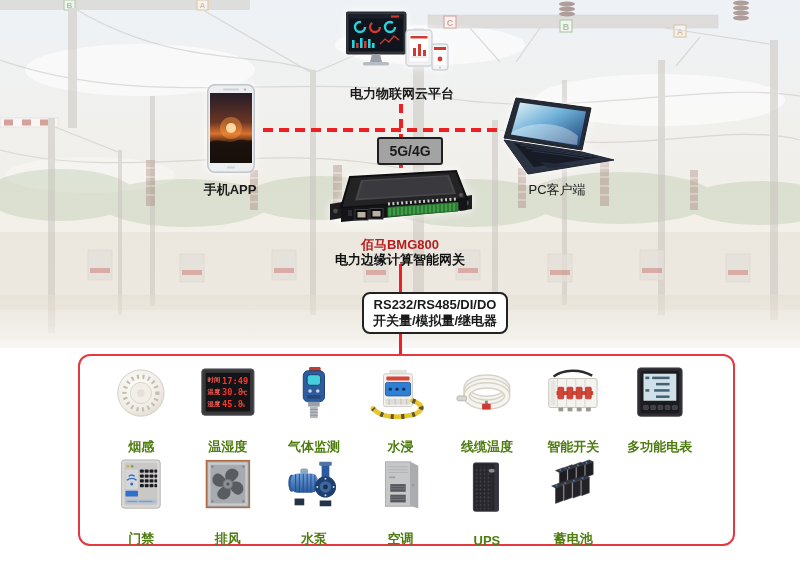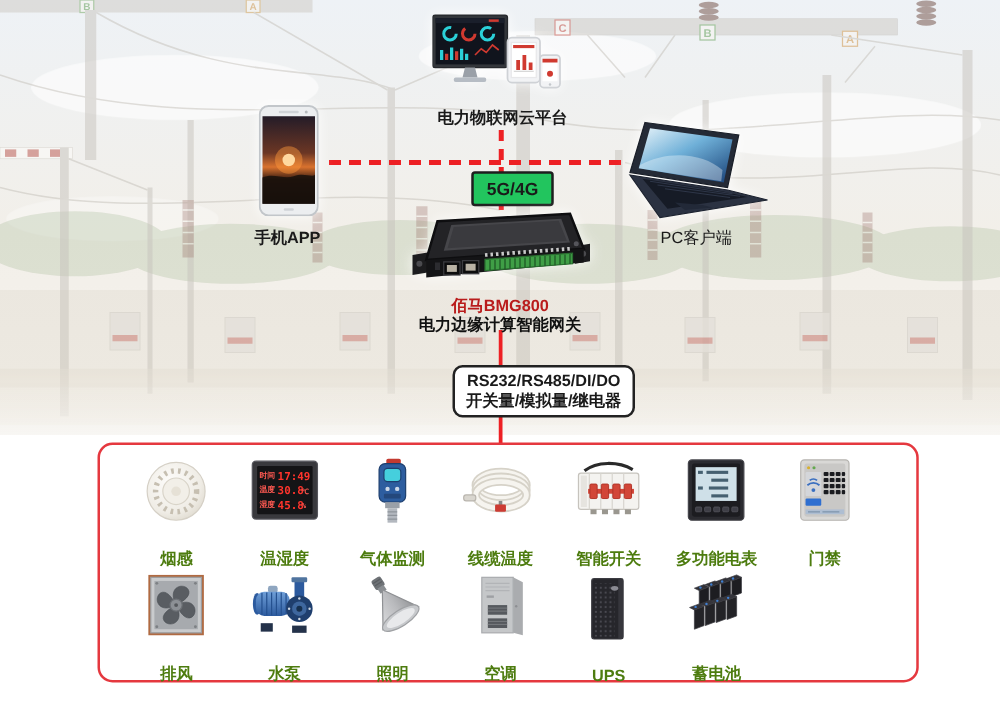--- a/index.html
+++ b/index.html
@@ -14,21 +14,21 @@
   .vdash{position:absolute;left:399px;top:104px;width:4px;height:64px;z-index:1;
          background:repeating-linear-gradient(180deg,#ed2024 0 9px,transparent 9px 15px);}
   .vbus{position:absolute;left:399px;top:264px;width:3px;height:92px;background:#ed2024;z-index:1;}
   
   .cloud-visual{left:346px;top:10px;z-index:3;filter:drop-shadow(0 0 5px rgba(255,255,255,.9));}
   .cloud-label{left:329px;top:85px;width:146px;text-align:center;font-size:13px;font-weight:700;z-index:3;}
   .phone-visual{left:207px;top:84px;z-index:3;filter:drop-shadow(0 0 5px rgba(255,255,255,.9));}
   .mobile-label{left:190px;top:181px;width:80px;text-align:center;font-size:13px;font-weight:700;z-index:3;}
   .laptop-visual{left:496px;top:96px;z-index:3;filter:drop-shadow(0 0 5px rgba(255,255,255,.9));}
   .pc-label{left:517px;top:181px;width:80px;text-align:center;font-size:13px;font-weight:400;z-index:3;}
-  .link-box{left:377px;top:137px;width:62px;height:24px;background:#22c55e;border:2px solid #1e1e1e;
+  .link-box{left:377px;top:137px;width:62px;height:24px;background:#a3a3a3;border:2px solid #1e1e1e;
             border-radius:3px;display:flex;align-items:center;justify-content:center;
             font-size:14px;font-weight:700;z-index:3;}
   .gateway-visual{left:328px;top:164px;z-index:3;filter:drop-shadow(0 0 5px rgba(255,255,255,.85));}
   .gw-name{left:320px;top:236px;width:160px;text-align:center;font-size:13px;font-weight:700;color:#b91c1c;z-index:3;}
   .gw-sub{left:310px;top:251px;width:180px;text-align:center;font-size:13px;font-weight:700;color:#111;z-index:3;}
   .io-box{left:326px;top:292px;width:142px;height:38px;background:#fff;border:2px solid #222;
           border-radius:8px;display:flex;flex-direction:column;align-items:center;justify-content:center;
           font-size:13px;font-weight:700;line-height:16px;z-index:3;text-align:center;margin-left:36px;}
   
   .panel{left:78px;top:354px;width:653px;height:188px;background:#fff;border:2px solid #e5383f;
@@ -340,20 +340,36 @@
           <circle cx="28" cy="26" r="1.8" fill="#cdd8e8"></circle>
             <circle cx="36" cy="26" r="1.8" fill="#cdd8e8"></circle>
           <rect x="25" y="30" width="14" height="4" rx="1" fill="#24487c"></rect>
           <rect x="26" y="37" width="12" height="5" fill="#9aa0a8"></rect>
           <rect x="28" y="42" width="8" height="12" fill="#b3b8bf"></rect>
           <path d="M28,45 h8 M28,48 h8 M28,51 h8" stroke="#8f949b" stroke-width="1"></path>
         </svg>
         <span class="dev-label">气体监测</span>
       </div>
 
+      <div class="cell">
+        <svg viewBox="0 0 64 58">
+          <rect x="20" y="4" width="18" height="4" fill="#e3e1dc"></rect>
+          <rect x="14" y="8" width="30" height="34" rx="2" fill="#f3f2ef" stroke="#cfccc6"></rect>
+          <rect x="17" y="11" width="24" height="4" rx="1" fill="#d6443a"></rect>
+          <rect x="16" y="17" width="26" height="14" rx="2" fill="#2f7fd4" stroke="#2563a8"></rect>
+          <circle cx="21" cy="24" r="1.7" fill="#10315e"></circle>
+            <circle cx="28" cy="24" r="1.7" fill="#10315e"></circle>
+          <circle cx="35" cy="24" r="1.7" fill="#10315e"></circle>
+          <rect x="16" y="34" width="26" height="6" fill="#e0ded9"></rect>
+          <path d="M20,34 v6 M26,34 v6 M32,34 v6 M38,34 v6" stroke="#c5c2bb" stroke-width="1"></path>
+          <path d="M44,36 C58,40 56,50 36,52 C18,54 8,50 3,44" stroke="#e7c52f" stroke-width="5" fill="none" stroke-linecap="round"></path>
+          <path d="M44,36 C58,40 56,50 36,52 C18,54 8,50 3,44" stroke="#3a3a33" stroke-width="5" fill="none" stroke-dasharray="3 8" opacity=".8"></path>
+        </svg>
+        <span class="dev-label">水浸</span>
+      </div>
 
       <div class="cell">
         <svg viewBox="0 0 64 58">
           <g fill="none">
             <ellipse cx="32" cy="23" rx="21" ry="11" stroke="#d6d2c8" stroke-width="7"></ellipse>
             <ellipse cx="32" cy="23" rx="21" ry="11" stroke="#f6f4ef" stroke-width="4"></ellipse>
             <ellipse cx="32" cy="27" rx="21" ry="11" stroke="#d6d2c8" stroke-width="7"></ellipse>
             <ellipse cx="32" cy="27" rx="21" ry="11" stroke="#f6f4ef" stroke-width="4"></ellipse>
             <ellipse cx="32" cy="31" rx="21" ry="11" stroke="#d6d2c8" stroke-width="7"></ellipse>
             <ellipse cx="32" cy="31" rx="21" ry="11" stroke="#f6f4ef" stroke-width="4"></ellipse>
@@ -487,40 +503,20 @@
           <circle cx="44" cy="30" r="6" fill="#3e679e"></circle>
           <circle cx="44" cy="30" r="2.5" fill="#16304f"></circle>
           <circle cx="44" cy="21.5" r="1" fill="#cfd8e4"></circle>
             <circle cx="52.5" cy="30" r="1" fill="#cfd8e4"></circle>
           <circle cx="44" cy="38.5" r="1" fill="#cfd8e4"></circle>
             <circle cx="35.5" cy="30" r="1" fill="#cfd8e4"></circle>
         </svg>
         <span class="dev-label">水泵</span>
       </div>
 
-      <div class="cell">
-        <svg viewBox="0 0 64 58">
-          <defs>
-              <linearGradient id="coneG" x1="0" y1="0" x2="1" y2="0">
-            <stop offset="0" stop-color="#dcdddf"></stop>
-                <stop offset=".55" stop-color="#b9babd"></stop>
-                <stop offset="1" stop-color="#8f9194"></stop>
-          </linearGradient>
-            </defs>
-          <g transform="rotate(-33 32 28)">
-            <rect x="28" y="1" width="9" height="9" rx="2" fill="#6e7276"></rect>
-            <path d="M29,3.5 h7 M29,6 h7" stroke="#5a5e62" stroke-width="1"></path>
-            <rect x="29.5" y="9" width="6" height="5" fill="#8a8e92"></rect>
-            <path d="M32.5,12 L50,40 L15,40 Z" fill="url(#coneG)" stroke="#8f9194"></path>
-            <ellipse cx="32.5" cy="40" rx="17.5" ry="6.5" fill="#c7c9cc" stroke="#9fa1a4"></ellipse>
-            <ellipse cx="32.5" cy="40" rx="13.5" ry="4.5" fill="#e8e9eb"></ellipse>
-          </g>
-        </svg>
-        <span class="dev-label">照明</span>
-      </div>
 
       <div class="cell">
         <svg viewBox="0 0 64 58">
           <rect x="16" y="4" width="26" height="46" fill="#c5c7c9" stroke="#a9abae"></rect>
           <path d="M42,4 L50,8 L50,52 L42,50 Z" fill="#aaacaf"></path>
           <path d="M19,9 h20 M19,12 h20 M19,15 h20" stroke="#b2b4b7" stroke-width="1"></path>
           <rect x="20" y="19" width="6" height="2" fill="#9ea0a4"></rect>
           <rect x="21" y="27" width="16" height="8" fill="#56595e"></rect>
           <path d="M21,29.5 h16 M21,32 h16" stroke="#7a7d82" stroke-width=".8"></path>
           <rect x="21" y="38" width="16" height="8" fill="#56595e"></rect>

